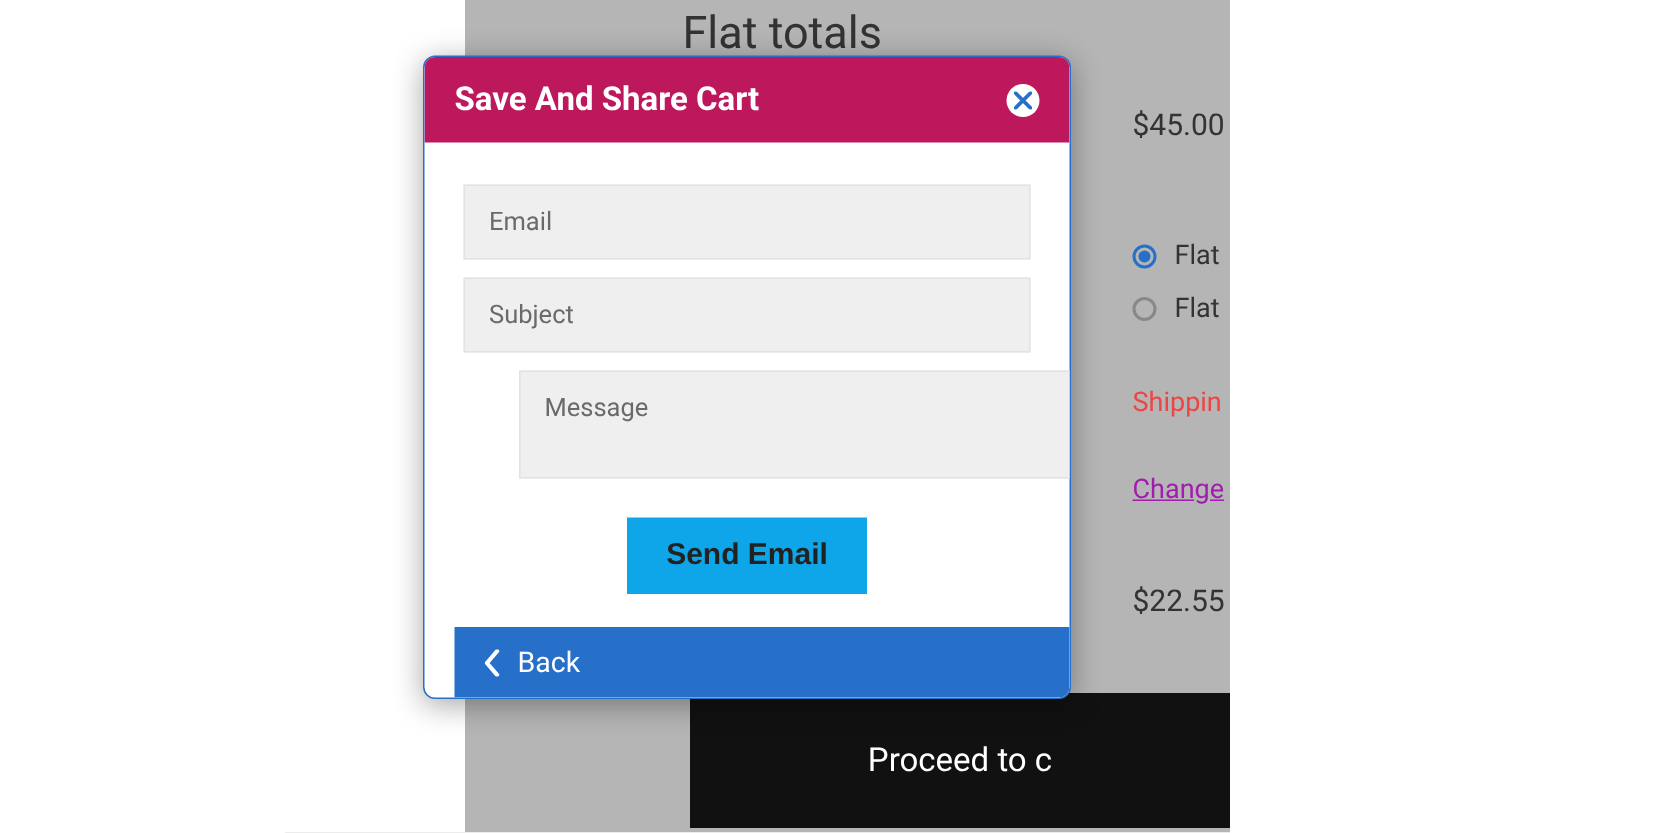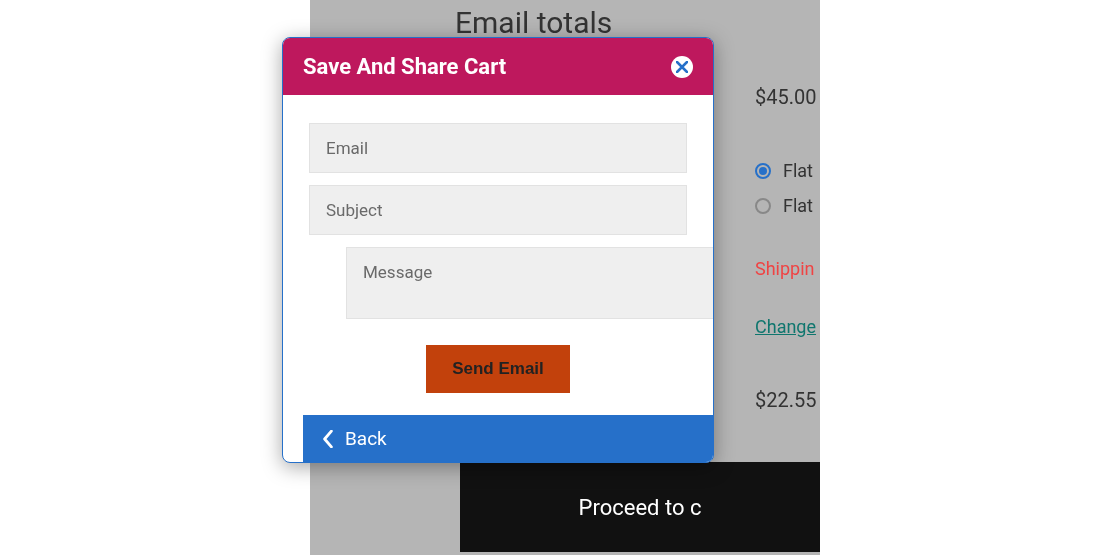--- a/index.html
+++ b/index.html
@@ -39,21 +39,21 @@
     position: absolute;
     left: 455px;
     top: 5px;
     font-size: 30px;
     color: #333;
     font-weight: 400;
   }
   .price1 {
     position: absolute;
     left: 755px;
-    top: 85px;
+    top: 71px;
     font-size: 20px;
     color: #333;
   }
   .price2 {
     position: absolute;
     left: 755px;
     top: 388px;
     font-size: 20px;
     color: #333;
   }
@@ -88,21 +88,21 @@
     left: 755px;
     top: 258px;
     font-size: 18px;
     color: #ef4444;
   }
   .change-link {
     position: absolute;
     left: 755px;
     top: 316px;
     font-size: 18px;
-    color: #0f766e;
+    color: #a21caf;
     text-decoration: underline;
   }
   .checkout-btn {
     position: absolute;
     left: 460px;
     top: 462px;
     width: 360px;
     height: 90px;
     background: #111;
     color: #fff;
@@ -166,24 +166,24 @@
     height: 72px;
     resize: both;
     margin-left: 37px;
   }
   .send-row {
     display: flex;
     justify-content: center;
     margin-top: 10px;
   }
   .send-btn {
-    background: #c2410c;
+    background: #0ea5e9;
     border: none;
     padding: 14px 26px;
-    font-size: 17px;
+    font-size: 20px;
     font-weight: 700;
     color: #222;
     cursor: pointer;
   }
   .modal-footer {
     background: #2670c9;
     color: #fff;
     padding: 12px 18px;
     display: flex;
     align-items: center;
@@ -194,21 +194,21 @@
   }
   .modal-footer svg { width: 14px; height: 18px; }
 </style>
 </head>
 <body>
 
 <div class="gray-strip"></div>
 <div class="page-bg"></div>
 <div class="overlay"></div>
 
-<div class="cart-heading">Email totals</div>
+<div class="cart-heading">Flat totals</div>
 
 <div class="price1">$45.00</div>
 
 <div class="shipping-block">
   <div class="radio-row">
     <span class="radio">
         <span class="dot"></span>
       </span>
     <span>Flat</span>
   </div>

